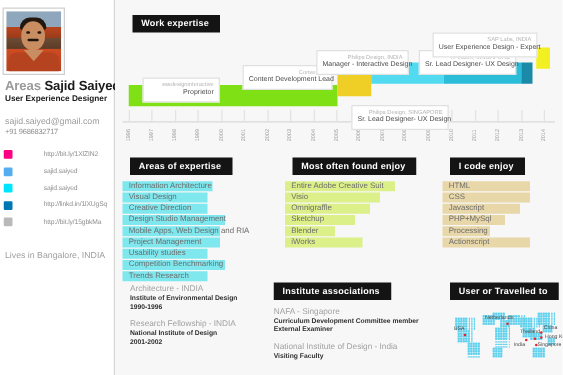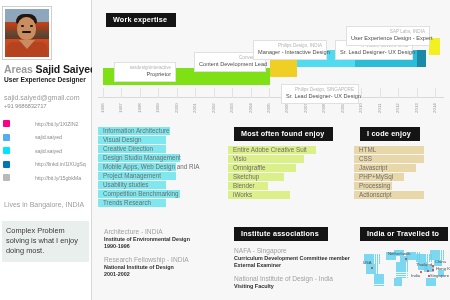--- a/index.html
+++ b/index.html
@@ -164,21 +164,20 @@
         <span class="lico" style="background:#0077b5"></span>
         <span class="ltxt">http://linkd.in/1lXUgSq</span>
       </div>
       <div class="linkrow">
         <span class="lico" style="background:#b9b9b9"></span>
         <span class="ltxt">http://bit.ly/15gbkMa</span>
       </div>
     </div>
 
     <div class="located">Lives in Bangalore, INDIA</div>
-    <div class="quote">Complex Problem solving is what I enjoy doing most.</div>
   </div>
 
   <div class="main">
 
     <div class="work">
       <div class="sect-title">Work expertise</div>
       <div class="tl-area" id="tl">
           <div class="bar" style="left: 5px; top: 44px; width: 167px; height: 17px; background: rgb(126, 224, 21);"></div>
           <div class="bar" style="left: 172px; top: 36px; width: 27px; height: 17px; background: rgb(239, 206, 38);"></div>
           <div class="bar" style="left: 199px; top: 26px; width: 58px; height: 17px; background: rgb(82, 219, 240);"></div>
@@ -245,20 +244,21 @@
             <div class="ti">Sr. Lead Designer- UX Design</div>
           </div>
           <div class="jobcard" style="left: 248px; top: 2px; width: 84px;">
             <div class="co">SAP Labs, INDIA</div>
             <div class="ti">User Experience Design - Expert</div>
           </div>
         </div>
     </div>
 
     <div class="panel" style="left:6px;top:122px;width:120px;">
+      <div class="sect-title">Areas of expertise</div>
       <div class="skills" id="exp">
           <div class="srow">
             <div class="sbar" style="width: 72px; background: rgb(127, 232, 239);"></div>
             <div class="slabel">Information Architecture</div>
           </div>
           <div class="srow">
             <div class="sbar" style="width: 68px; background: rgb(127, 232, 239);"></div>
             <div class="slabel">Visual Design</div>
           </div>
           <div class="srow">
@@ -360,37 +360,37 @@
             <div class="e3">1990-1996</div>
           </div>
           <div class="entry">
             <div class="e1">Research Fellowship - INDIA</div>
             <div class="e2">National Institute of Design</div>
             <div class="e3">2001-2002</div>
           </div>
         </div>
     </div>
 
-    <div class="blk" style="left:136px;top:222px;width:122px;">
+    <div class="blk" style="left:121px;top:222px;width:122px;">
       <div class="sect-title">Institute associations</div>
       <div id="asc">
           <div class="entry">
             <div class="e1">NAFA - Singapore</div>
             <div class="e2">Curriculum Development Committee member</div>
             <div class="e3">External Examiner</div>
           </div>
           <div class="entry">
             <div class="e1">National Institute of Design - India</div>
             <div class="e2">Visiting Faculty</div>
           </div>
         </div>
     </div>
 
     <div class="blk" style="left:262px;top:222px;width:96px;height:78px;">
-      <div class="sect-title">India or Travelled to</div>
+      <div class="sect-title">User or Travelled to</div>
       <div class="mapwrap">
         <div class="mapdots" id="mapd">
             <div class="mdot" style="left: 4px; top: 14px;"></div>
             <div class="mdot" style="left: 4px; top: 16.1px;"></div>
             <div class="mdot" style="left: 4px; top: 18.2px;"></div>
             <div class="mdot" style="left: 4px; top: 20.3px;"></div>
             <div class="mdot" style="left: 4px; top: 22.4px;"></div>
             <div class="mdot" style="left: 6.1px; top: 14px;"></div>
             <div class="mdot" style="left: 6.1px; top: 16.1px;"></div>
             <div class="mdot" style="left: 6.1px; top: 18.2px;"></div>

